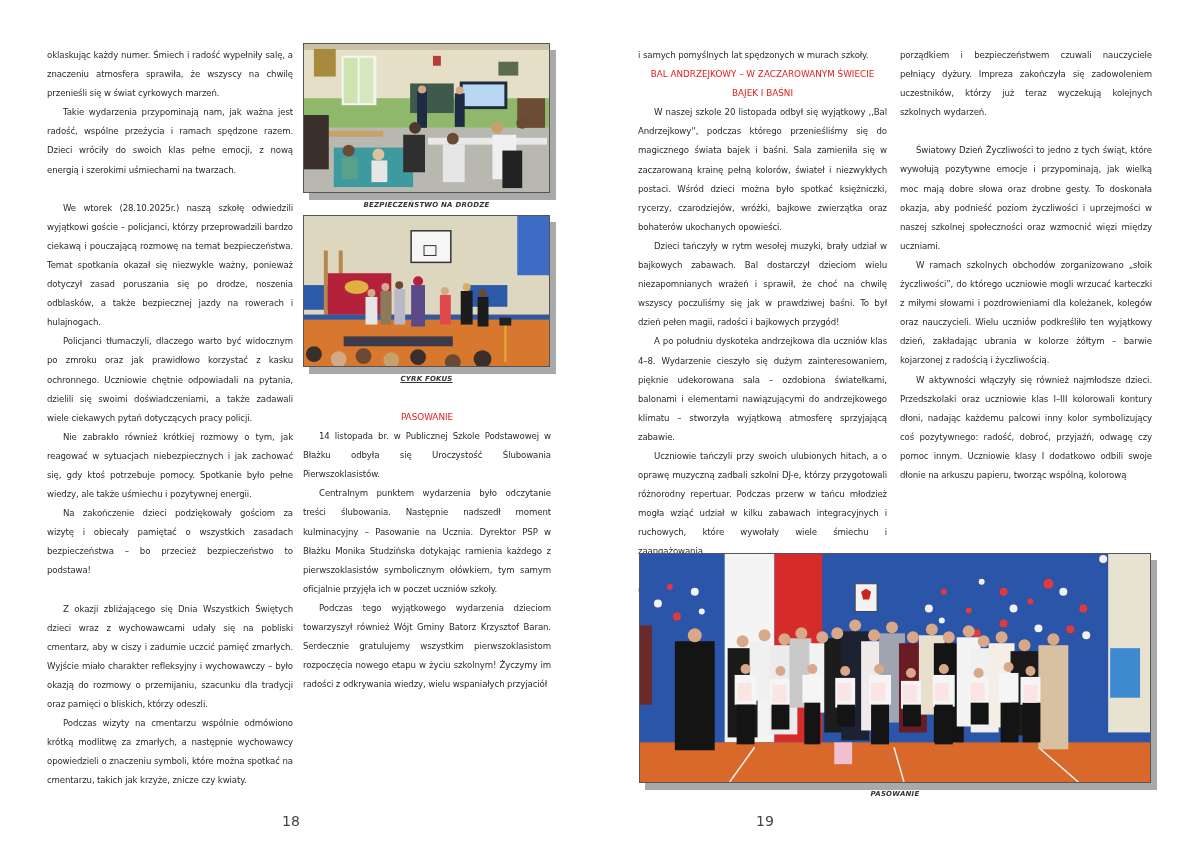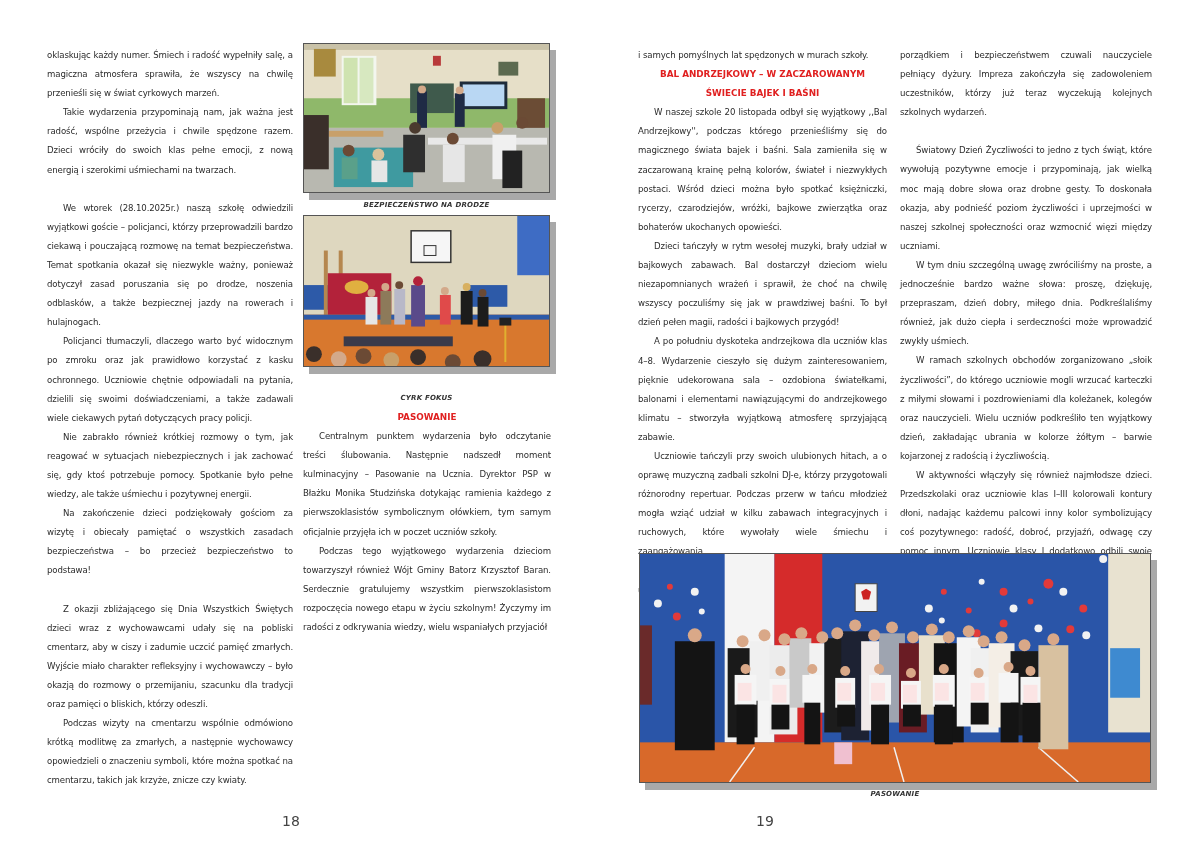--- a/index.html
+++ b/index.html
@@ -1,32 +1,32 @@
 <!DOCTYPE html>
 <html><head>
 <meta charset="utf-8">
 <style>
   * { box-sizing: border-box; margin: 0; padding: 0; }
   html, body { width: 1191px; height: 842px; background: #ffffff; overflow: hidden; }
   body { position: relative; font-family: "DejaVu Sans", sans-serif; color: #2b2b2b; }
   .col { position: absolute; font-size: 8.6px; line-height: 19.1px; text-align: justify; letter-spacing: -0.12px; }
   .col p { text-indent: 16px; }
   .col p.noindent { text-indent: 0; }
-  .col h3 { color: #e02020; font-weight: bold; font-size: 8.8px; line-height: 19.1px; text-align: center; letter-spacing: 0; }
+  .col h3 { color: #e02020; font-weight: normal; font-size: 8.8px; line-height: 19.1px; text-align: center; letter-spacing: 0; }
   .gap { height: 19px; }
   .photo { position: absolute; border: 1.5px solid #555; box-shadow: 6px 7px 0 #a9a9a9; overflow: hidden; }
   .caption { position: absolute; font-size: 7px; font-style: italic; font-weight: bold; color: #333; text-align: center; letter-spacing: 0.2px; }
   .page-num { position: absolute; font-size: 14px; color: #444; }
 </style>
 </head>
 <body>
 
 <div class="col" style="left:47px; top:46px; width:246px;">
-  <p class="noindent">oklaskując każdy numer. Śmiech i radość wypełniły salę, a magiczna atmosfera sprawiła, że wszyscy na chwilę przenieśli się w świat cyrkowych marzeń.</p>
-  <p>Takie wydarzenia przypominają nam, jak ważna jest radość, wspólne przeżycia i chwile spędzone razem. Dzieci wróciły do swoich klas pełne emocji, z nową energią i szerokimi uśmiechami na twarzach.</p>
+  <p class="noindent">oklaskując każdy numer. Śmiech i radość wypełniły salę, a znaczeniu atmosfera sprawiła, że wszyscy na chwilę przenieśli się w świat cyrkowych marzeń.</p>
+  <p>Takie wydarzenia przypominają nam, jak ważna jest radość, wspólne przeżycia i ramach spędzone razem. Dzieci wróciły do swoich klas pełne emocji, z nową energią i szerokimi uśmiechami na twarzach.</p>
   <div class="gap"></div>
   <p>We wtorek (28.10.2025r.) naszą szkołę odwiedzili wyjątkowi goście – policjanci, którzy przeprowadzili bardzo ciekawą i pouczającą rozmowę na temat bezpieczeństwa. Temat spotkania okazał się niezwykle ważny, ponieważ dotyczył zasad poruszania się po drodze, noszenia odblasków, a także bezpiecznej jazdy na rowerach i hulajnogach.</p>
   <p>Policjanci tłumaczyli, dlaczego warto być widocznym po zmroku oraz jak prawidłowo korzystać z kasku ochronnego. Uczniowie chętnie odpowiadali na pytania, dzielili się swoimi doświadczeniami, a także zadawali wiele ciekawych pytań dotyczących pracy policji.</p>
   <p>Nie zabrakło również krótkiej rozmowy o tym, jak reagować w sytuacjach niebezpiecznych i jak zachować się, gdy ktoś potrzebuje pomocy. Spotkanie było pełne wiedzy, ale także uśmiechu i pozytywnej energii.</p>
   <p>Na zakończenie dzieci podziękowały gościom za wizytę i obiecały pamiętać o wszystkich zasadach bezpieczeństwa – bo przecież bezpieczeństwo to podstawa!</p>
   <div class="gap"></div>
   <p>Z okazji zbliżającego się Dnia Wszystkich Świętych dzieci wraz z wychowawcami udały się na pobliski cmentarz, aby w ciszy i zadumie uczcić pamięć zmarłych. Wyjście miało charakter refleksyjny i wychowawczy – było okazją do rozmowy o przemijaniu, szacunku dla tradycji oraz pamięci o bliskich, którzy odeszli.</p>
   <p>Podczas wizyty na cmentarzu wspólnie odmówiono krótką modlitwę za zmarłych, a następnie wychowawcy opowiedzieli o znaczeniu symboli, które można spotkać na cmentarzu, takich jak krzyże, znicze czy kwiaty.</p>
 
 </div>
@@ -104,46 +104,46 @@
     <rect x="197" y="103" width="12" height="8" fill="#222"></rect>
     <circle cx="10" cy="140" r="8" fill="#3a2f2a"></circle>
     <circle cx="35" cy="145" r="8" fill="#d3a98a"></circle>
     <circle cx="60" cy="142" r="8" fill="#6b4a35"></circle>
     <circle cx="88" cy="146" r="8" fill="#c8a06a"></circle>
     <circle cx="115" cy="143" r="8" fill="#3a2f2a"></circle>
     <circle cx="150" cy="148" r="8" fill="#6b4a35"></circle>
     <circle cx="180" cy="145" r="9" fill="#3a2f2a"></circle>
   </svg>
 </div>
-<div class="caption" style="left:303px; top:394px; width:247px;">CYRK FOKUS</div>
+<div class="caption" style="left:303px; top:375px; width:247px;text-decoration:underline;">CYRK FOKUS</div>
 
 <div class="col" style="left:303px; top:389px; width:248px;">
   <div class="gap"></div>
   <h3>PASOWANIE</h3>
+  <p>14 listopada br. w Publicznej Szkole Podstawowej w Błażku odbyła się Uroczystość Ślubowania Pierwszoklasistów.</p>
   <p>Centralnym punktem wydarzenia było odczytanie treści ślubowania. Następnie nadszedł moment kulminacyjny – Pasowanie na Ucznia. Dyrektor PSP w Błażku Monika Studzińska dotykając ramienia każdego z pierwszoklasistów symbolicznym ołówkiem, tym samym oficjalnie przyjęła ich w poczet uczniów szkoły.</p>
   <p>Podczas tego wyjątkowego wydarzenia dzieciom towarzyszył również Wójt Gminy Batorz Krzysztof Baran. Serdecznie gratulujemy wszystkim pierwszoklasistom rozpoczęcia nowego etapu w życiu szkolnym! Życzymy im radości z odkrywania wiedzy, wielu wspaniałych przyjaciół</p>
 </div>
 
 <div class="page-num" style="left:282px; top:813px;">18</div>
 
 <div class="col" style="left:638px; top:46px; width:249px;">
   <p class="noindent">i samych pomyślnych lat spędzonych w murach szkoły.</p>
   <h3>BAL ANDRZEJKOWY – W ZACZAROWANYM ŚWIECIE BAJEK I BAŚNI</h3>
   <p>W naszej szkole 20 listopada odbył się wyjątkowy ,,Bal Andrzejkowy'', podczas którego przenieśliśmy się do magicznego świata bajek i baśni. Sala zamieniła się w zaczarowaną krainę pełną kolorów, świateł i niezwykłych postaci. Wśród dzieci można było spotkać księżniczki, rycerzy, czarodziejów, wróżki, bajkowe zwierzątka oraz bohaterów ukochanych opowieści.</p>
   <p>Dzieci tańczyły w rytm wesołej muzyki, brały udział w bajkowych zabawach. Bal dostarczył dzieciom wielu niezapomnianych wrażeń i sprawił, że choć na chwilę wszyscy poczuliśmy się jak w prawdziwej baśni. To był dzień pełen magii, radości i bajkowych przygód!</p>
   <p>A po południu dyskoteka andrzejkowa dla uczniów klas 4–8. Wydarzenie cieszyło się dużym zainteresowaniem, pięknie udekorowana sala – ozdobiona światełkami, balonami i elementami nawiązującymi do andrzejkowego klimatu – stworzyła wyjątkową atmosferę sprzyjającą zabawie.</p>
   <p>Uczniowie tańczyli przy swoich ulubionych hitach, a o oprawę muzyczną zadbali szkolni DJ-e, którzy przygotowali różnorodny repertuar. Podczas przerw w tańcu młodzież mogła wziąć udział w kilku zabawach integracyjnych i ruchowych, które wywołały wiele śmiechu i zaangażowania.</p>
   <p>Dyskoteka przebiegła w radosnej atmosferze, a uczniowie chętnie integrowali się między sobą. Nad</p>
 </div>
 
 <div class="col" style="left:900px; top:46px; width:252px;">
   <p class="noindent">porządkiem i bezpieczeństwem czuwali nauczyciele pełniący dyżury. Impreza zakończyła się zadowoleniem uczestników, którzy już teraz wyczekują kolejnych szkolnych wydarzeń.</p>
   <div class="gap"></div>
   <p>Światowy Dzień Życzliwości to jedno z tych świąt, które wywołują pozytywne emocje i przypominają, jak wielką moc mają dobre słowa oraz drobne gesty. To doskonała okazja, aby podnieść poziom życzliwości i uprzejmości w naszej szkolnej społeczności oraz wzmocnić więzi między uczniami.</p>
-  <p>W tym dniu szczególną uwagę zwróciliśmy na proste, a jednocześnie bardzo ważne słowa: proszę, dziękuję, przepraszam, dzień dobry, miłego dnia. Podkreślaliśmy również, jak dużo ciepła i serdeczności może wprowadzić zwykły uśmiech.</p>
   <p>W ramach szkolnych obchodów zorganizowano „słoik życzliwości”, do którego uczniowie mogli wrzucać karteczki z miłymi słowami i pozdrowieniami dla koleżanek, kolegów oraz nauczycieli. Wielu uczniów podkreśliło ten wyjątkowy dzień, zakładając ubrania w kolorze żółtym – barwie kojarzonej z radością i życzliwością.</p>
   <p>W aktywności włączyły się również najmłodsze dzieci. Przedszkolaki oraz uczniowie klas I–III kolorowali kontury dłoni, nadając każdemu palcowi inny kolor symbolizujący coś pozytywnego: radość, dobroć, przyjaźń, odwagę czy pomoc innym. Uczniowie klasy I dodatkowo odbili swoje dłonie na arkuszu papieru, tworząc wspólną, kolorową</p>
 </div>
 
 <div class="photo" style="left:639px; top:553px; width:512px; height:230px;">
   <svg width="100%" height="100%" viewBox="0 0 512 230" preserveAspectRatio="none">
     <rect x="0" y="0" width="512" height="230" fill="#2a55a8"></rect>
     <rect x="470" y="0" width="42" height="180" fill="#e8e2d0"></rect>
     <rect x="472" y="95" width="30" height="50" fill="#3e8ad0"></rect>
     <rect x="85" y="0" width="50" height="190" fill="#f4f4f4"></rect>

